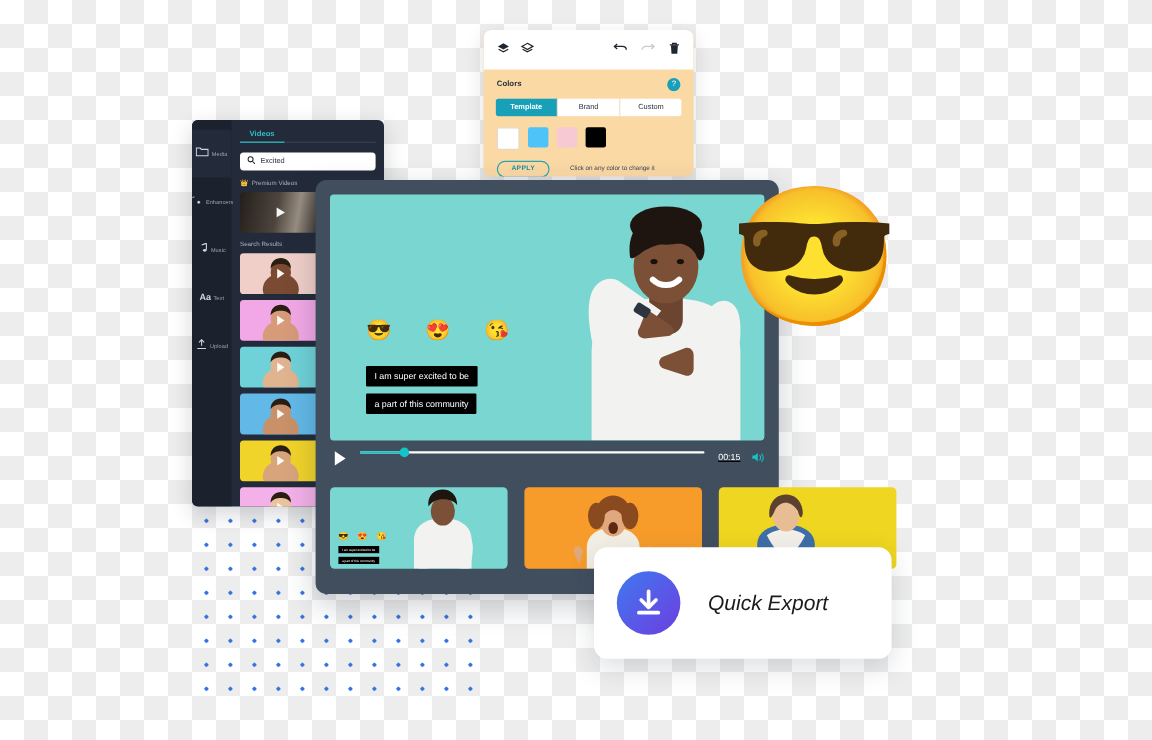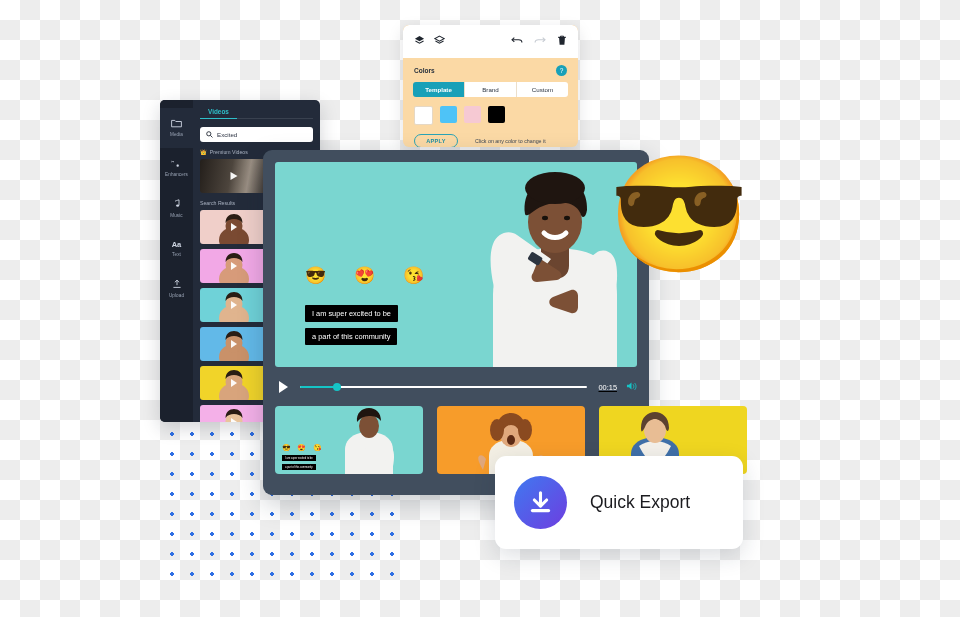--- a/index.html
+++ b/index.html
@@ -26,21 +26,21 @@
   #library{
     position:absolute;left:160px;top:100px;width:160px;height:322px;
     background:#232b3a;border-radius:5px;overflow:hidden;
     box-shadow:0 6px 18px rgba(20,28,45,.18);
   }
   #rail{
     position:absolute;left:0;top:0;width:33px;height:100%;
     background:#1b212d;
     display:flex;flex-direction:column;align-items:center;padding-top:8px;box-sizing:border-box;
   }
-  .rail-item{width:33px;height:40px;display:flex;flex-direction:column;align-items:center;justify-content:center;gap:2px;cursor:pointer;}
+  .rail-item{width:33px;height:40px;display:flex;flex-direction:row;align-items:center;justify-content:center;gap:2px;cursor:pointer;}
   .rail-item.active{background:#232b3a;}
   .rail-ico{color:#cfd6e3;font-size:10px;line-height:10px;}
   .rail-lb{color:#9aa4b5;font-size:4.6px;letter-spacing:.1px;}
 
   #lib-body{position:absolute;left:33px;top:0;right:0;bottom:0;padding:6px 7px 0 7px;box-sizing:border-box;}
   #tabrow{display:flex;gap:4px;border-bottom:1px solid #39414f;padding-bottom:2px;}
   #tab-videos{color:#2fbfc9;font-size:6.4px;font-weight:bold;padding:2px 8px 3px 8px;border-bottom:1.6px solid #2fbfc9;margin-bottom:-3px;cursor:pointer;}
   #searchbox{
     margin-top:8px;height:15px;background:#fff;border-radius:3px;
     display:flex;align-items:center;gap:4px;padding:0 6px;box-sizing:border-box;cursor:text;
@@ -93,40 +93,41 @@
   .cap{
     position:absolute;left:30px;background:#000;color:#fff;font-size:7.4px;
     padding:4px 7px;border-radius:1px;white-space:nowrap;
   }
   #cap1{top:143px;}
   #cap2{top:166px;}
   #person{position:absolute;right:6px;bottom:0;width:190px;height:205px;}
   #big-emoji{position:absolute;left:608px;top:158px;font-size:114px;line-height:1;}
 
   
-  #controls{position:absolute;left:12px;top:226px;width:362px;height:22px;display:flex;align-items:center;text-decoration:underline;}
+  #controls{position:absolute;left:12px;top:226px;width:362px;height:22px;display:flex;text-decoration:underline;}
   #play-btn{width:0;height:0;border-left:9px solid #fff;border-top:6px solid transparent;border-bottom:6px solid transparent;margin-left:4px;cursor:pointer;}
   #track{flex:1;height:2px;background:#fff;margin:0 12px;position:relative;border-radius:2px;cursor:pointer;}
   #track-fill{position:absolute;left:0;top:0;height:2px;width:13%;background:#15c4c6;border-radius:2px;}
   #track-thumb{position:absolute;left:13%;top:50%;transform:translate(-50%,-50%);width:8px;height:8px;border-radius:50%;background:#15c4c6;}
   #time{color:#fff;font-size:7.4px;margin-right:9px;}
   #vol{color:#15c4c6;font-size:10px;cursor:pointer;}
 
   
   #timeline{position:absolute;left:12px;top:256px;width:362px;height:72px;display:flex;gap:14px;}
   .tl{width:148px;height:68px;border-radius:4px;position:relative;overflow:hidden;cursor:pointer;flex:none;}
   .tl.sel{width:148px;}
   .tl-emojis{position:absolute;left:7px;top:38px;display:flex;gap:7px;font-size:7px;line-height:1;}
   .tl-cap{position:absolute;left:7px;background:#000;color:#fff;font-size:2.6px;padding:1.5px 3px;white-space:nowrap;}
 
   
   #export-card{
     position:absolute;left:495px;top:456px;width:248px;height:93px;
     background:#fff;border-radius:11px;display:flex;align-items:center;
     box-shadow:0 7px 22px rgba(30,40,60,.15);
+    font-style:italic;
   }
   #dl-circle{
     width:53px;height:53px;border-radius:50%;margin-left:19px;
     background:linear-gradient(135deg,#3f79f0 0%,#6e3de0 100%);
     display:flex;align-items:center;justify-content:center;color:#fff;flex:none;
   }
   #export-text{margin-left:23px;display:flex;flex-direction:column;gap:7px;}
   #export-text div{font-size:17.5px;color:#1b1b1f;}
 </style>
 </head>

